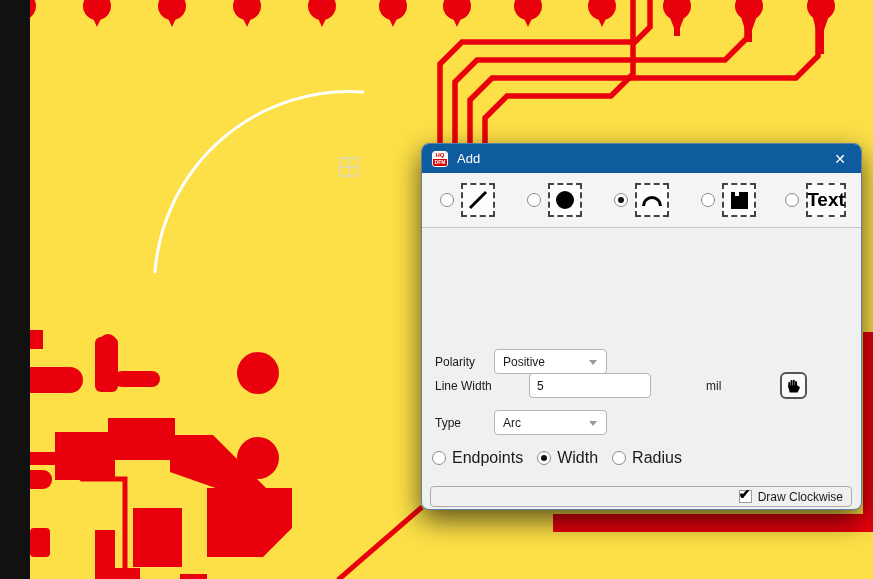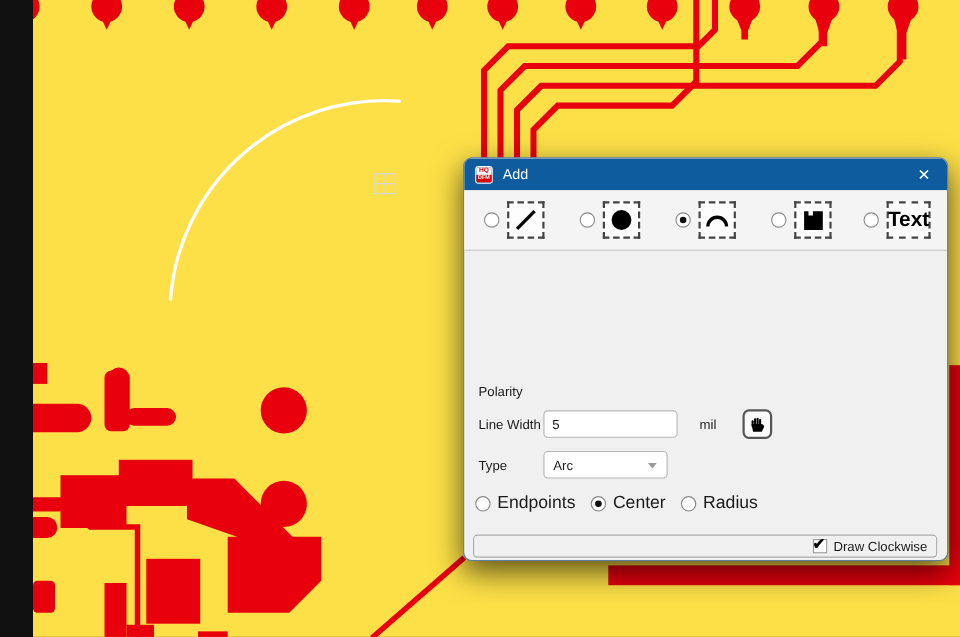--- a/index.html
+++ b/index.html
@@ -191,23 +191,27 @@
         <span class="radio"></span>
         <span class="shape-box wide">
           <span class="tlabel">Text</span>
         </span>
       </div>
     </div>
 
     <div class="form">
       <div class="frow" style="top:121px;">
         <span class="flabel">Polarity</span>
-      </div>
-
-      <div class="frow" style="top:144px;">
+        <div class="dd">
+          <span>Positive</span>
+          <i class="chev"></i>
+        </div>
+      </div>
+
+      <div class="frow" style="top:144px;gap:35px;">
         <span class="flabel">Line Width</span>
         <input class="txt" value="5" style="">
         <span class="unit">mil</span>
         <span class="handbtn">
           <svg width="17" height="17" viewBox="0 0 24 24">
             <g fill="#000">
               <rect x="4.6" y="7" width="2.7" height="9" rx="1.3"></rect>
               <rect x="7.8" y="4.4" width="2.7" height="11" rx="1.3"></rect>
               <rect x="11" y="3.8" width="2.7" height="11.5" rx="1.3"></rect>
               <rect x="14.2" y="5.6" width="2.7" height="10" rx="1.3"></rect>
@@ -226,21 +230,21 @@
         </div>
       </div>
 
       <div class="modes">
         <span class="m">
           <span class="radio"></span>
           <span>Endpoints</span>
         </span>
         <span class="m">
           <span class="radio on"></span>
-          <span>Center</span>
+          <span>Width</span>
         </span>
         <span class="m">
           <span class="radio"></span>
           <span>Radius</span>
         </span>
       </div>
 
       <div class="groupbox">
         <span class="cbwrap">
           <span class="cb on">

